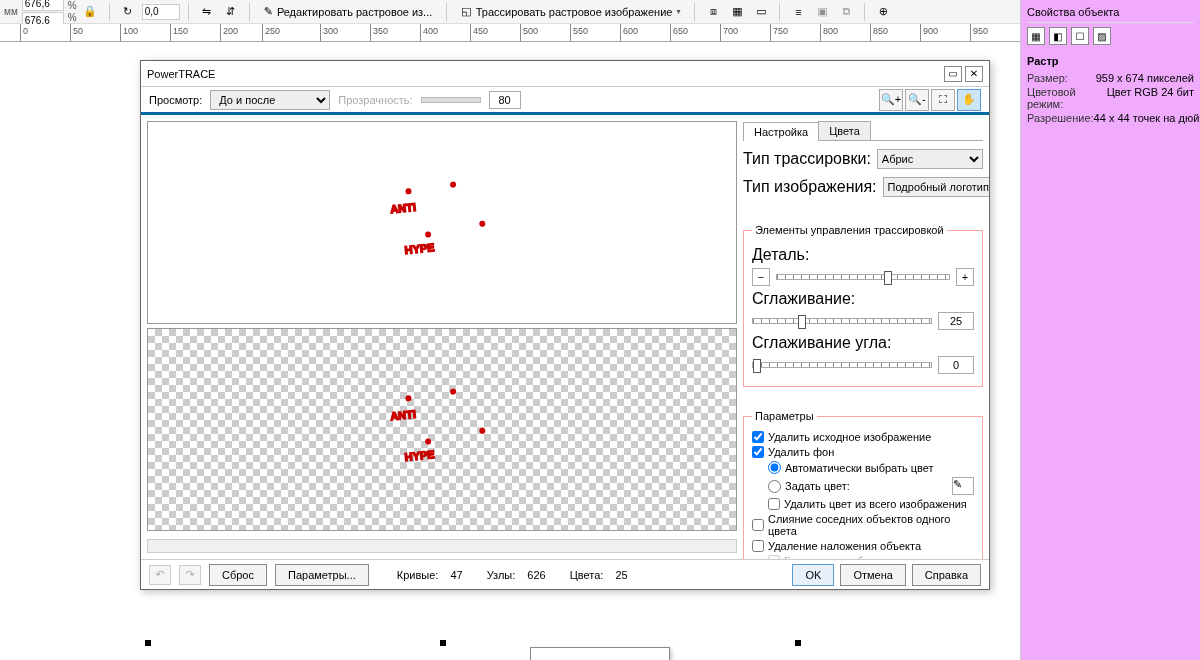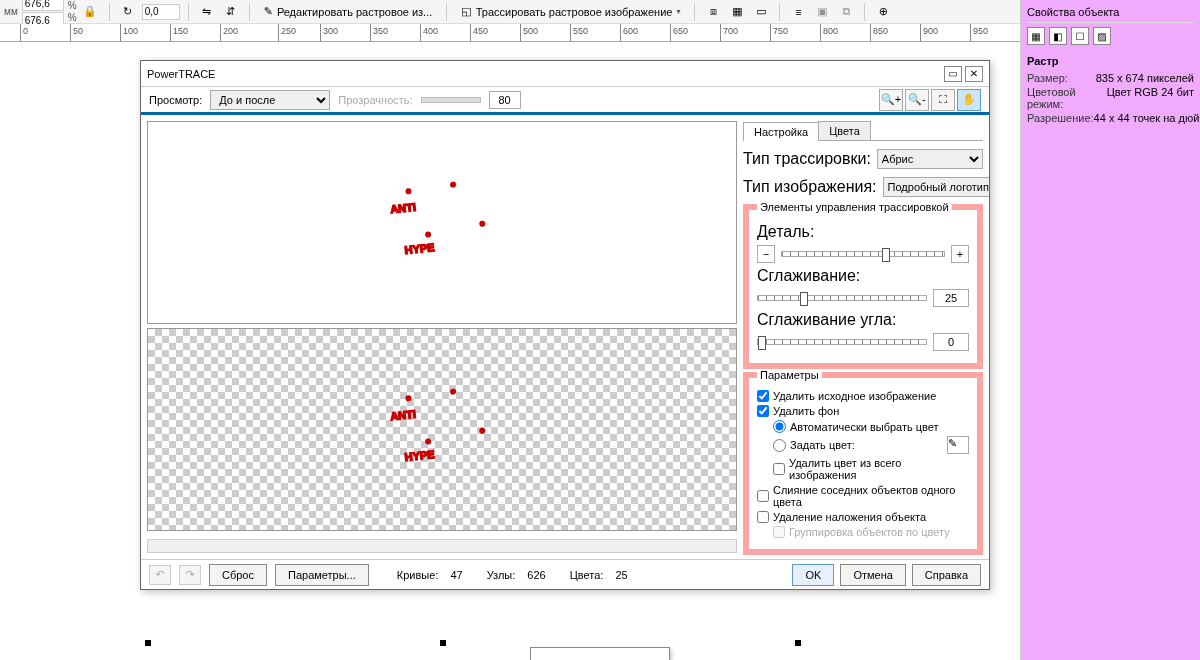--- a/index.html
+++ b/index.html
@@ -56,21 +56,21 @@
 .preview-col { flex: 1; display: flex; flex-direction: column; gap: 4px; }
 .preview-box { flex: 1; border: 1px solid #999; display:flex; align-items:center; justify-content:center; position:relative; overflow:hidden;}
 .preview-box.white { background:#fff; }
 .preview-box.transp { background-image: linear-gradient(45deg,#ccc 25%,transparent 25%),linear-gradient(-45deg,#ccc 25%,transparent 25%),linear-gradient(45deg,transparent 75%,#ccc 75%),linear-gradient(-45deg,transparent 75%,#ccc 75%); background-size:14px 14px; background-position:0 0,0 7px,7px -7px,-7px 0; background-color:#fff;}
 .logo-svg { width:160px; height:130px; }
 
 .settings-col { width: 240px; display: flex; flex-direction: column; }
 .tabs { display: flex; border-bottom: 1px solid #aaa; }
 .tab { padding: 3px 10px; border: 1px solid #aaa; border-bottom: none; background: #eee; font-size: 11px; margin-right: -1px;}
 .tab.active { background: #fff; position: relative; top: 1px; }
-.fieldset { border: 6px solid #fca5a5; margin-top: 0; padding: 6px 8px 8px; }
+.fieldset { border: 1px solid #fca5a5; margin-top: 23px; padding: 6px 8px 8px; }
 .fieldset legend { font-size: 11px; padding: 0 3px; }
 .frow { display: flex; align-items: center; gap: 6px; margin: 4px 0; }
 .frow label { font-size: 16px; flex-shrink:0; }
 .frow select { flex: 1; height: 20px; border: 1px solid #aaa; font-size: 11px; }
 .slider { flex: 1; height: 6px; border: 1px solid #aaa; background: repeating-linear-gradient(90deg,#888,#888 1px,transparent 1px,transparent 8px); position: relative; }
 .slider .thumb { position: absolute; top: -4px; width: 8px; height: 14px; background: #fff; border: 1px solid #555; }
 .numbox { width: 36px; height: 18px; border: 1px solid #aaa; text-align: center; font-size: 11px; }
 .pm { width:18px; height:18px; border:1px solid #aaa; background:#fff; display:flex; align-items:center; justify-content:center;}
 .chk { display: flex; align-items: center; gap: 4px; margin: 3px 0; font-size: 11px; }
 .chk input { width:12px; height:12px; }
@@ -144,21 +144,21 @@
     </div>
     <div class="tick" style="left: 120px;">
       <span>100</span>
     </div>
     <div class="tick" style="left: 170px;">
       <span>150</span>
     </div>
     <div class="tick" style="left: 220px;">
       <span>200</span>
     </div>
-    <div class="tick" style="left: 278px;">
+    <div class="tick" style="left: 262px;">
       <span>250</span>
     </div>
     <div class="tick" style="left: 320px;">
       <span>300</span>
     </div>
     <div class="tick" style="left: 370px;">
       <span>350</span>
     </div>
     <div class="tick" style="left: 420px;">
       <span>400</span>
@@ -209,21 +209,21 @@
   <div class="title">Свойства объекта</div>
   <div class="icon-row">
     <div class="sq">▦</div>
     <div class="sq">◧</div>
     <div class="sq">☐</div>
     <div class="sq">▨</div>
   </div>
   <div class="section-h">Растр</div>
   <div class="prop">
       <span class="k">Размер:</span>
-      <span class="v">835 x 674 пикселей</span>
+      <span class="v">959 x 674 пикселей</span>
     </div>
   <div class="prop">
       <span class="k">Цветовой режим:</span>
       <span class="v">Цвет RGB 24 бит</span>
     </div>
   <div class="prop">
       <span class="k">Разрешение:</span>
       <span class="v">44 x 44 точек на дюйм</span>
     </div>
 </div>

